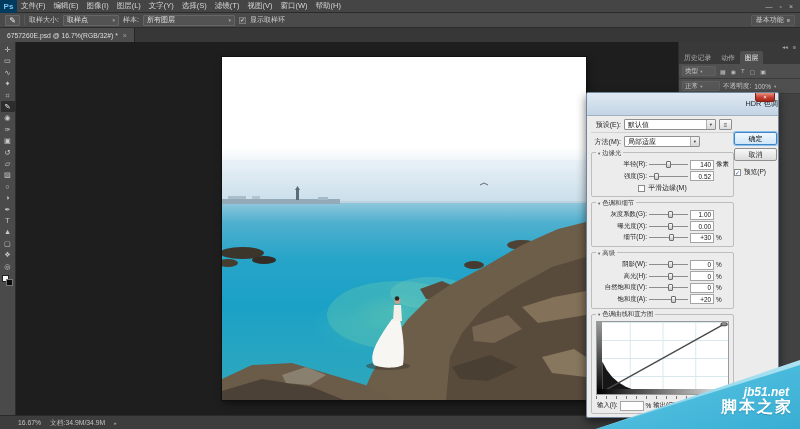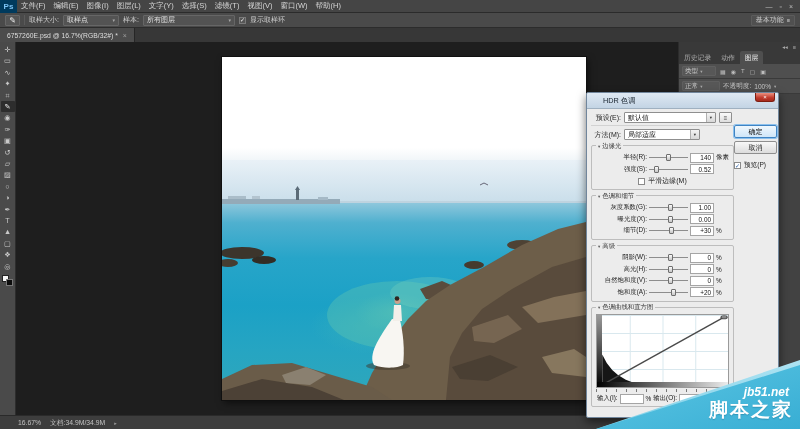--- a/index.html
+++ b/index.html
@@ -75,23 +75,23 @@
   .mini-dd{height:10px;border:1px solid #5f5f5f;background:#575757;display:flex;align-items:center;
     gap:2px;padding:0 2px;border-radius:1px;}
   .mini-dd .arr{font-size:4.5px;color:#aaa;}
   .f-ico{font-size:6px;color:#bdbdbd;padding:0 1px;}
   .dock-rest{height:40px;background:#424242;}
 
   
   .dialog{position:absolute;left:586px;top:92px;width:193px;height:326px;background:#ececec;
     border:1px solid #71869c;border-radius:2px;z-index:40;color:#1c1c1c;font-size:7px;
     box-shadow:0 4px 10px rgba(0,0,0,.55);}
-  .dlg-title{position:relative;height:16px;background:linear-gradient(#dfe9f3,#c3d4e4);
-    border-bottom:1px solid #9fb0c0;display:flex;align-items:center;padding-left:16px;
-    font-size:7.3px;color:#15202b;border-radius:2px 2px 0 0;}
+  .dlg-title{position:relative;height:23px;background:linear-gradient(#dfe9f3,#c3d4e4);
+    border-bottom:1px solid #9fb0c0;display:flex;align-items:center;padding-left:1px;
+    font-size:7.3px;color:#15202b;border-radius:2px 2px 0 0;justify-content:flex-end;}
   .dlg-close{position:absolute;right:3px;top:0;width:20px;height:9px;border-radius:0 0 3px 3px;
     background:linear-gradient(#ec9180,#c0392b 60%,#a52a1c);border:1px solid #7e1d10;border-top:none;
     color:#fff;font-size:6px;display:flex;align-items:center;justify-content:center;line-height:1;}
   .dlg-body{position:relative;padding:3px 4px 0;height:312px;overflow:hidden;}
   .dlg-main{width:143px;}
   .row-line{display:flex;align-items:center;gap:3px;margin-bottom:2px;}
   .sel{height:11px;background:#fff;border:1px solid #8f8f8f;display:flex;align-items:center;
     justify-content:space-between;padding-left:3px;color:#111;border-radius:1px;}
   .sel .sarr{width:9px;align-self:stretch;background:linear-gradient(#f4f4f4,#d8d8d8);
     border-left:1px solid #b0b0b0;display:flex;align-items:center;justify-content:center;
@@ -145,21 +145,21 @@
 
   
   .watermark{position:absolute;left:596px;top:360px;width:204px;height:69px;z-index:60;}
   .wm-back{position:absolute;inset:0;clip-path:polygon(0 100%,100% 0,100% 100%);
     background:linear-gradient(#aee3f2,#7fd0e8);}
   .wm-front{position:absolute;left:0;top:5px;right:0;bottom:0;
     clip-path:polygon(0 100%,100% 0,100% 100%);
     background:linear-gradient(160deg,#5ec7e4,#38aed4);}
   .wm-site{position:absolute;right:11px;top:25px;font-style:italic;font-weight:bold;
     font-size:12px;color:#fff;}
-  .wm-name{position:absolute;right:7px;top:37px;font-weight:bold;font-size:19px;color:#fff;
+  .wm-name{position:absolute;right:7px;top:37px;font-weight:bold;font-size:16px;color:#fff;
     letter-spacing:2px;text-shadow:0 1px 1px rgba(0,60,90,.25);}
 </style>
 </head>
 <body>
 
 <div class="screen">
 
   <div class="menubar">
     <div class="ps-logo">Ps</div>
     <span class="menu-item">文件(F)</span>

